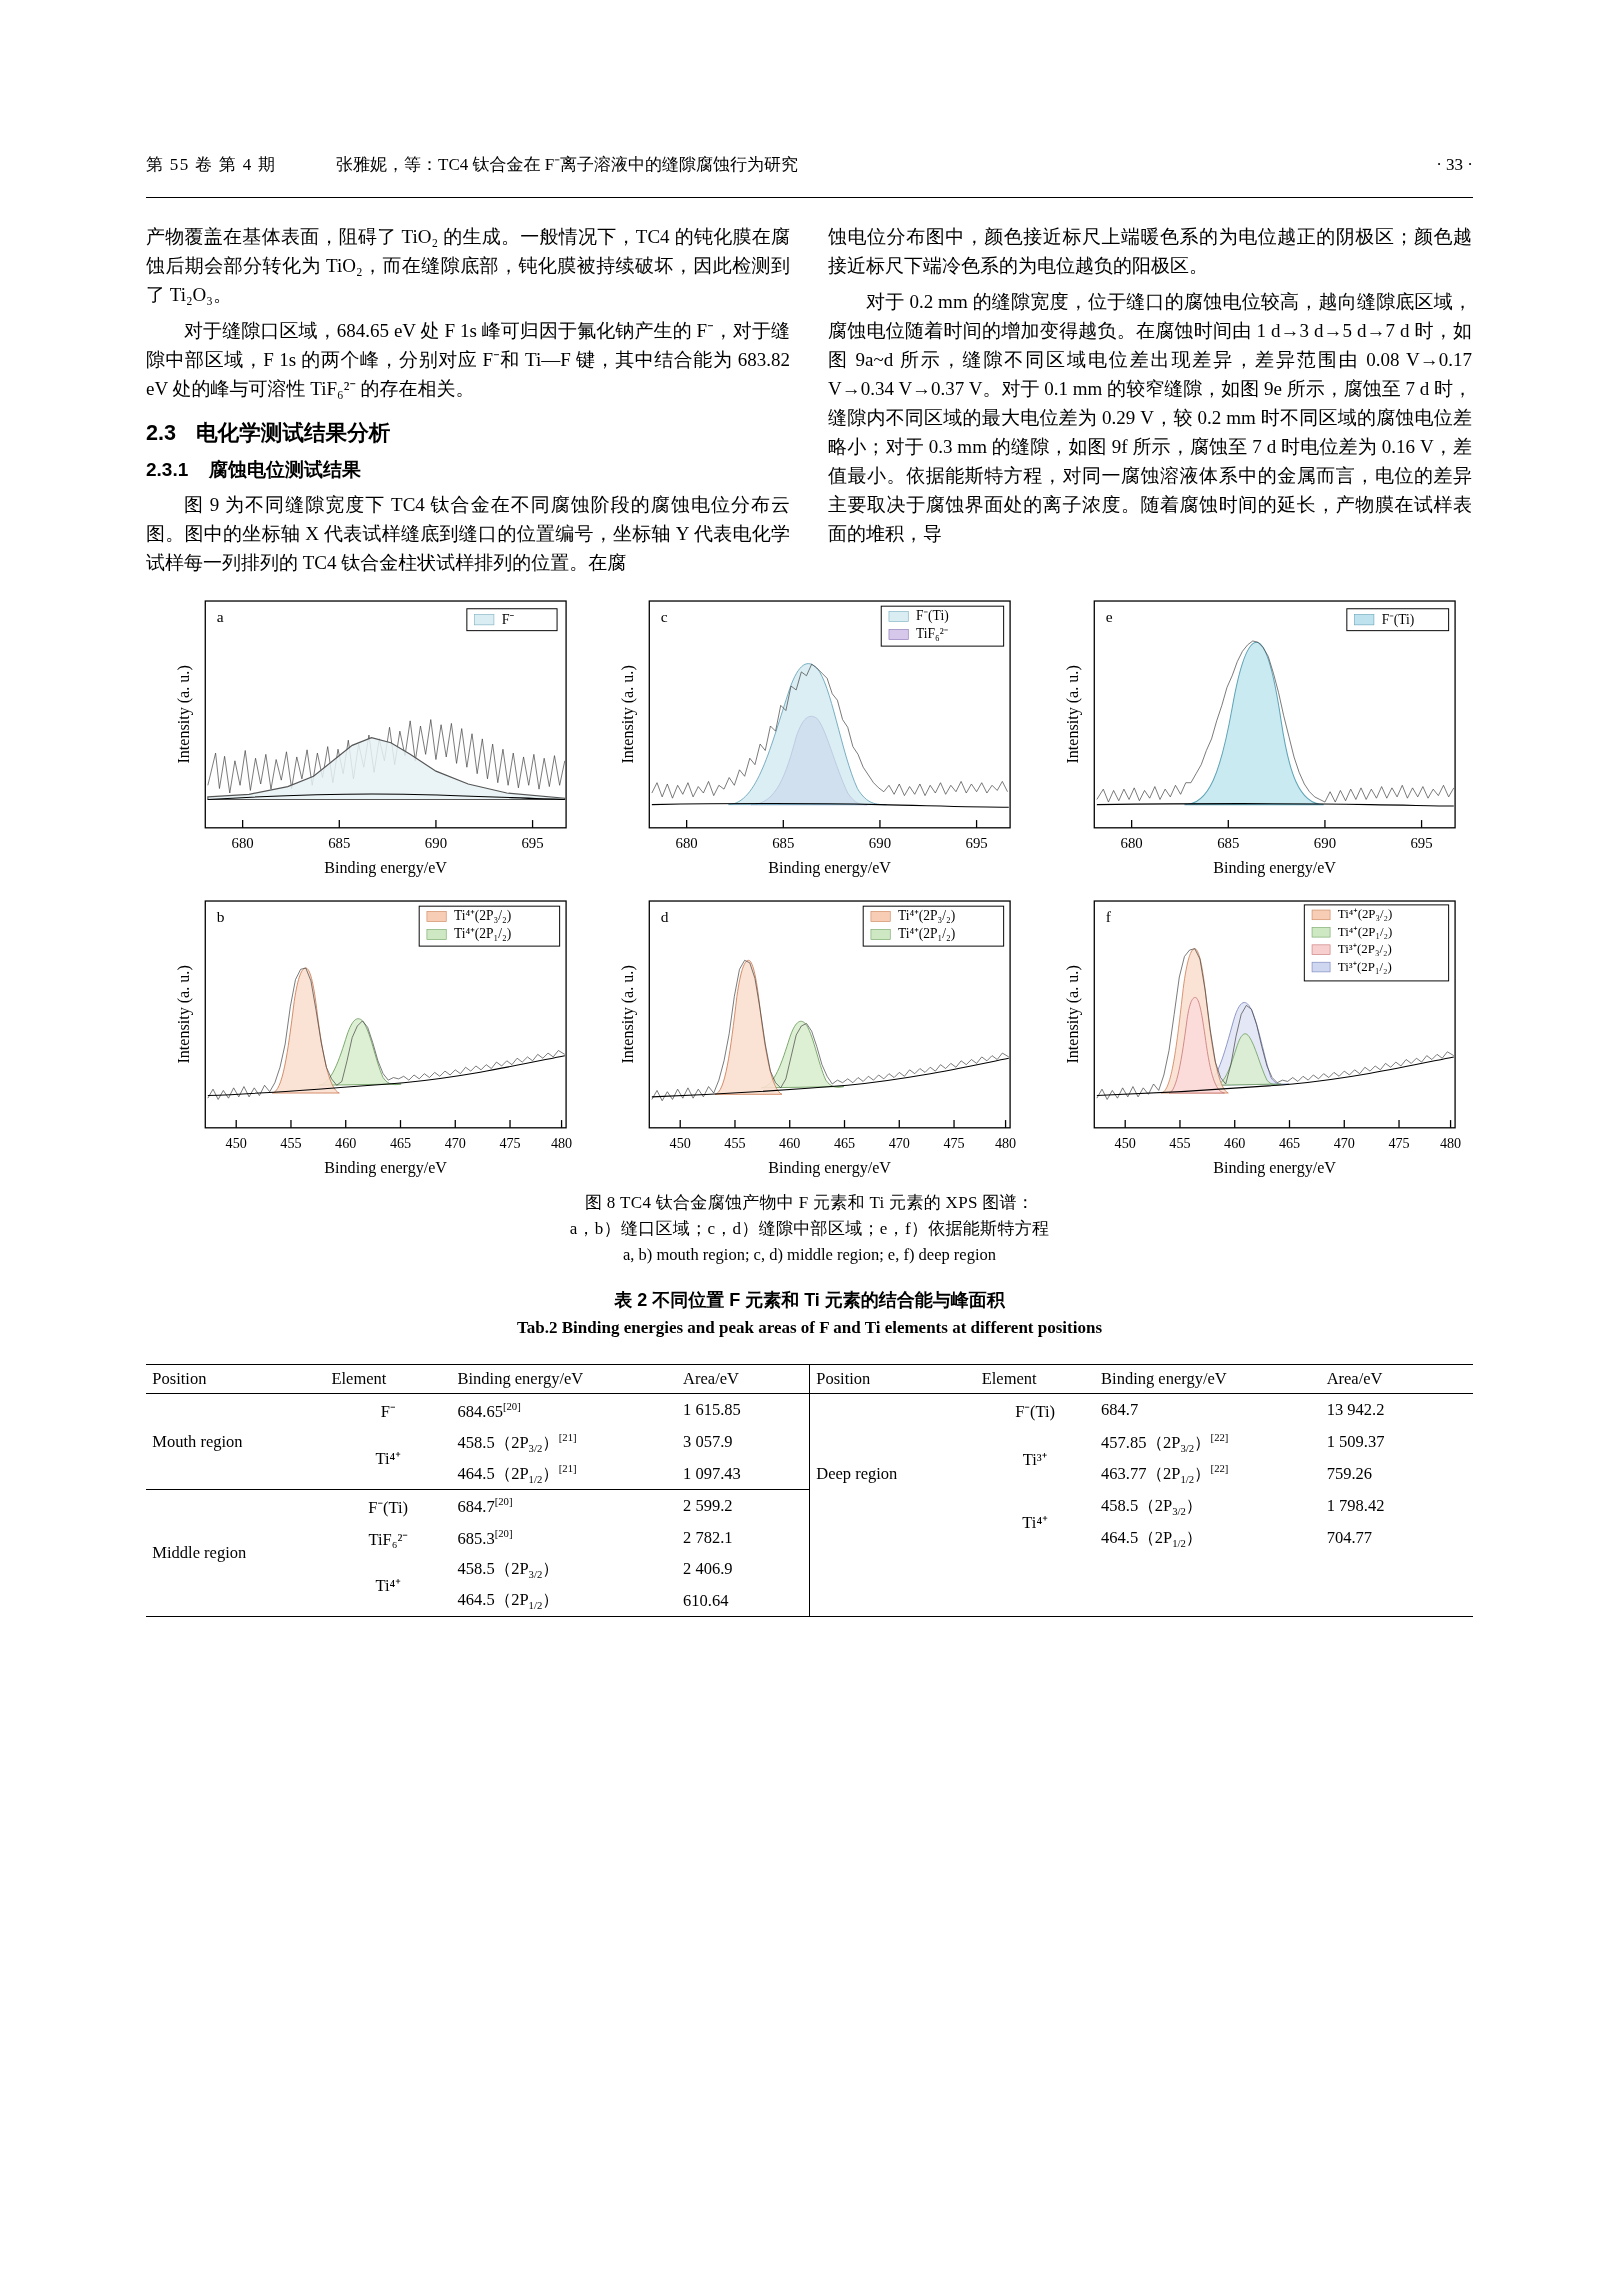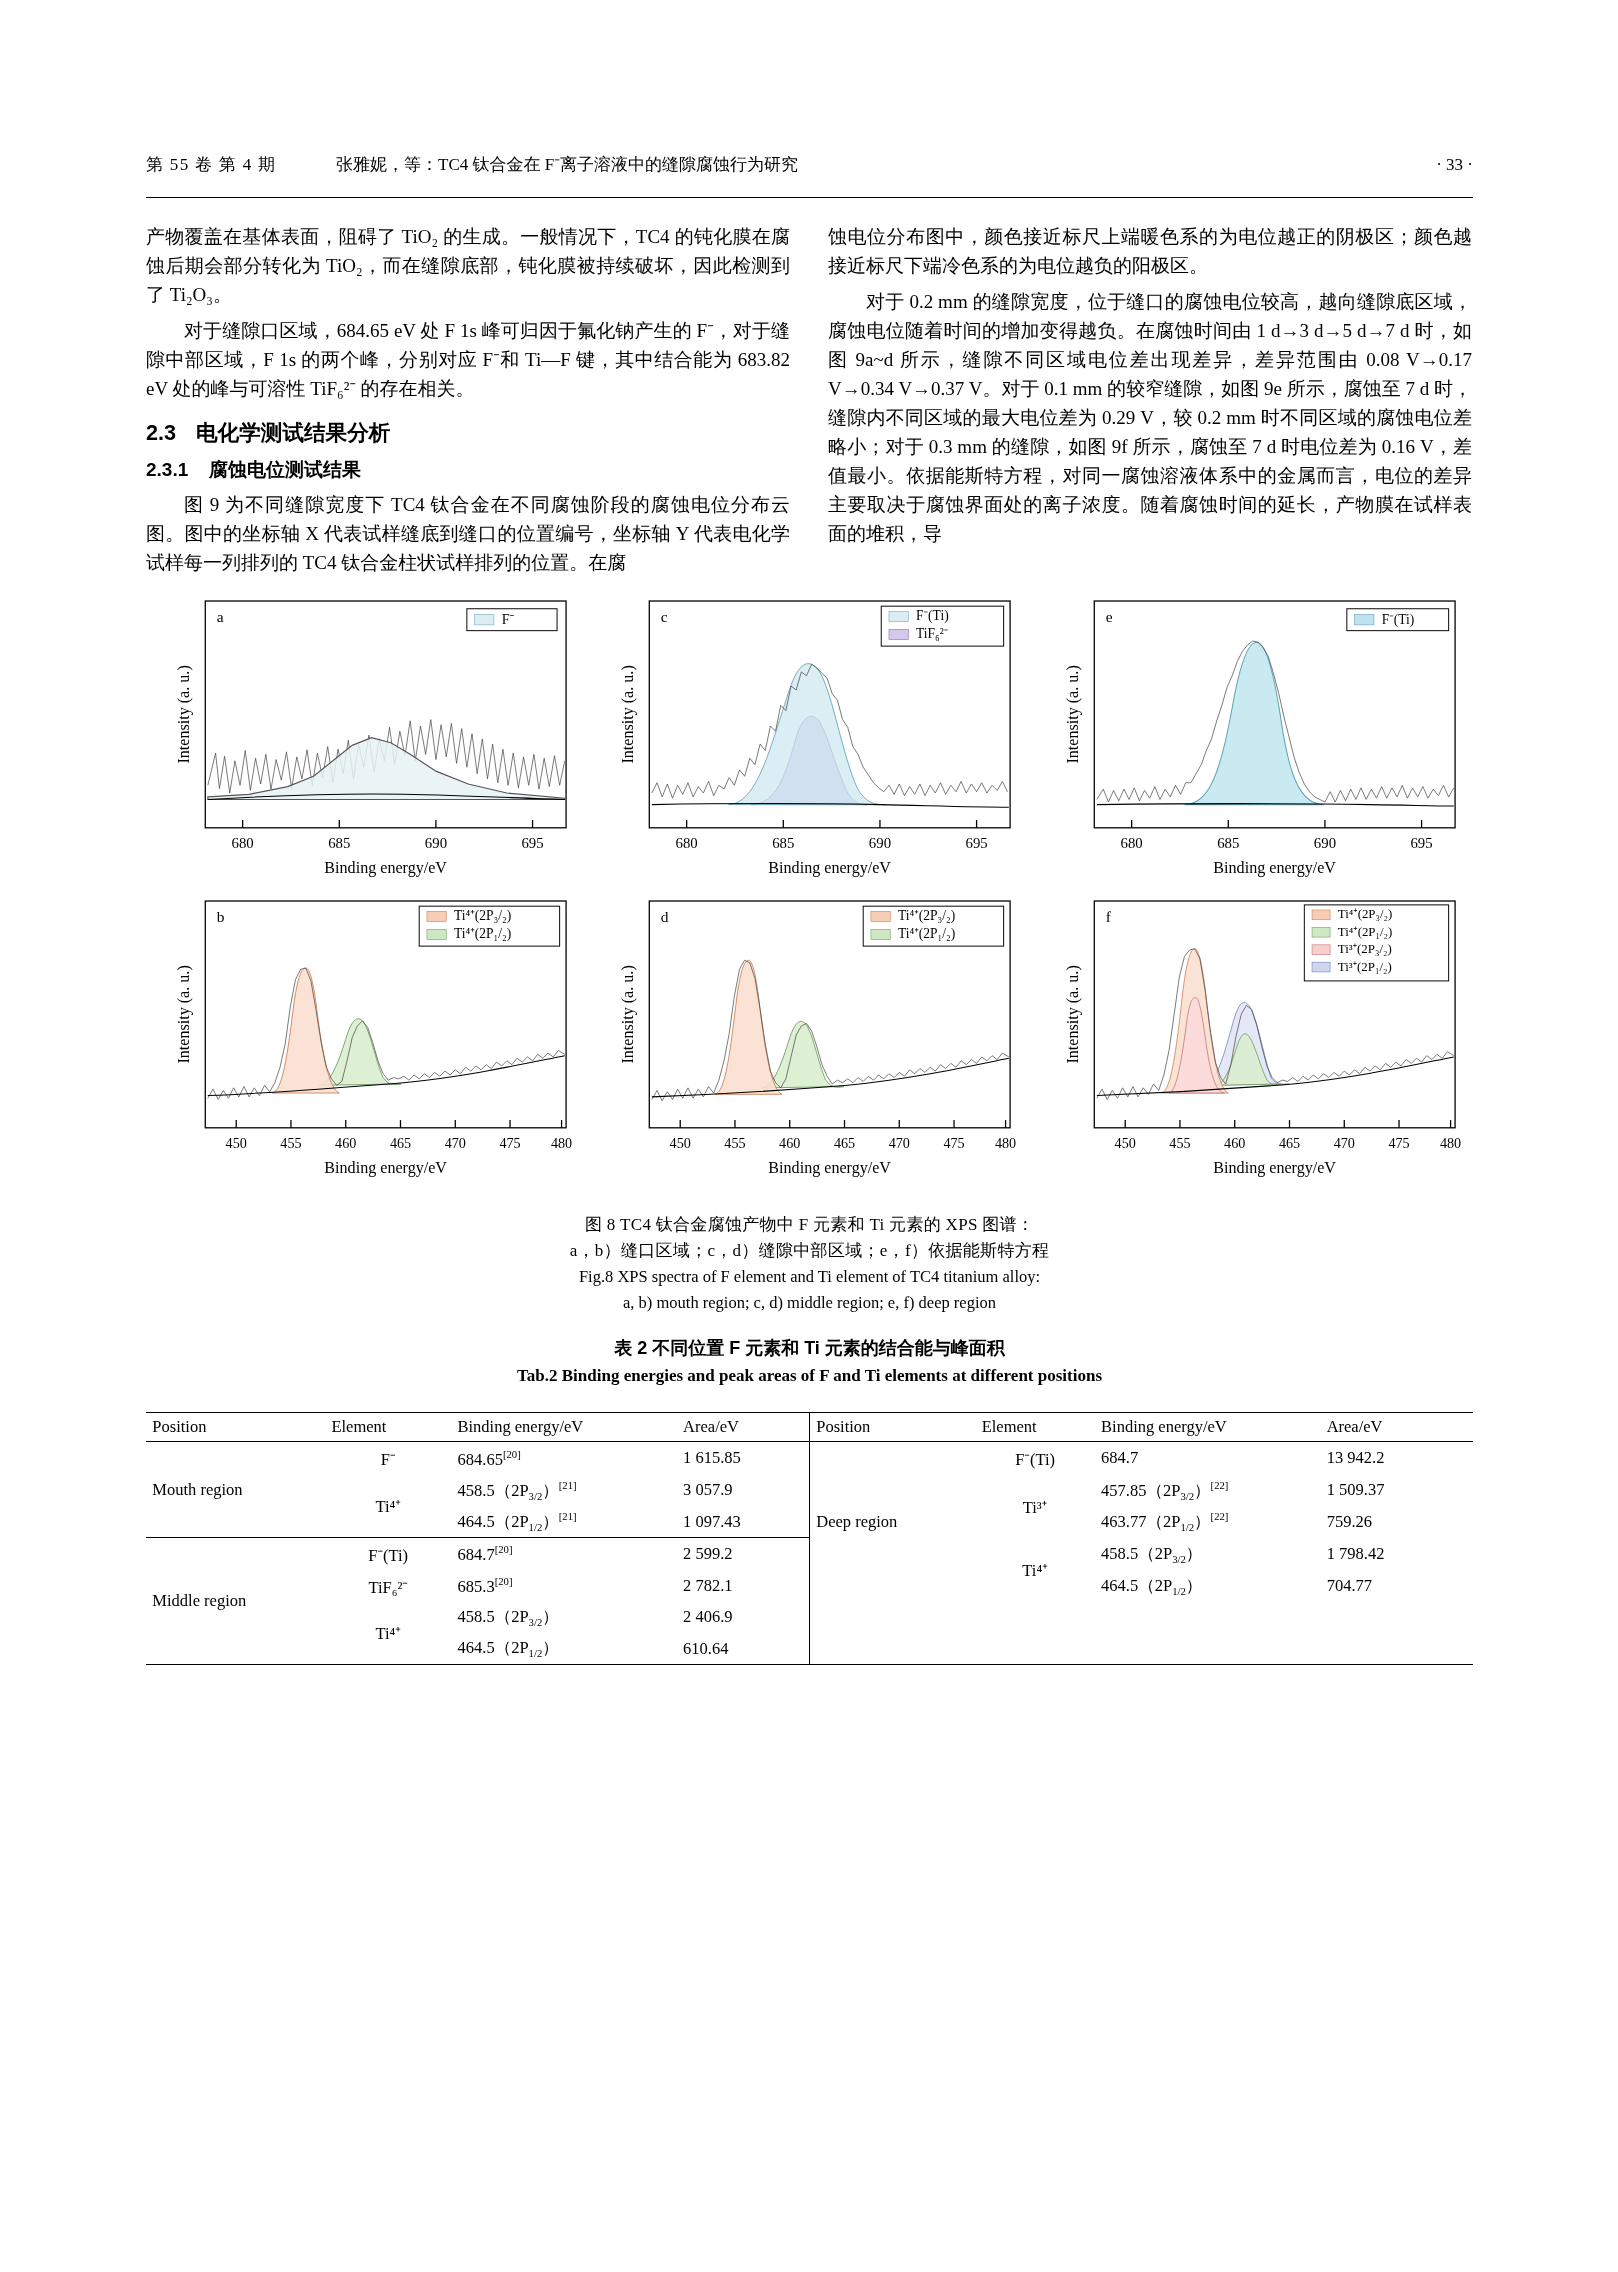--- a/index.html
+++ b/index.html
@@ -68,21 +68,21 @@
     grid-template-columns:repeat(3, 1fr);
     grid-template-rows:auto auto;
     gap:3.8px 6.3px;
   }
   .panel {
     position:relative;
   }
   .panel svg { display:block; width:100%; height:auto; }
 
   .fig-caption {
-    margin-top:23px;
+    margin-top:1px;
     text-align:center;
     font-size:17px;
     line-height:26px;
   }
   .fig-caption .cn { letter-spacing:0.3px; }
   .fig-caption .en { font-size:16.5px; }
 
   
   .table-title {
     margin-top:19px;
@@ -375,21 +375,20 @@
             <text x="372" y="436" font-size="25" text-anchor="middle">Binding energy/eV</text>
             <text x="66" y="190" font-size="25" text-anchor="middle" transform="rotate(-90 66 190)">Intensity (a. u.)</text>
           </g>
         </svg>
       </div>
     </div>
 
     <div class="fig-caption">
       <div class="cn">图 8    TC4 钛合金腐蚀产物中 F 元素和 Ti 元素的 XPS 图谱：</div>
       <div class="cn">a，b）缝口区域；c，d）缝隙中部区域；e，f）依据能斯特方程</div>
-      <div class="en">Fig.8 XPS spectra of F element and Ti element of TC4 titanium alloy:</div>
       <div class="en">a, b) mouth region; c, d) middle region; e, f) deep region</div>
     </div>
   </div>
 
   <div class="table-title">
     <div>表 2  不同位置 F 元素和 Ti 元素的结合能与峰面积</div>
     <div class="en">Tab.2 Binding energies and peak areas of F and Ti elements at different positions</div>
   </div>
 
   <div class="tbl-wrap">

